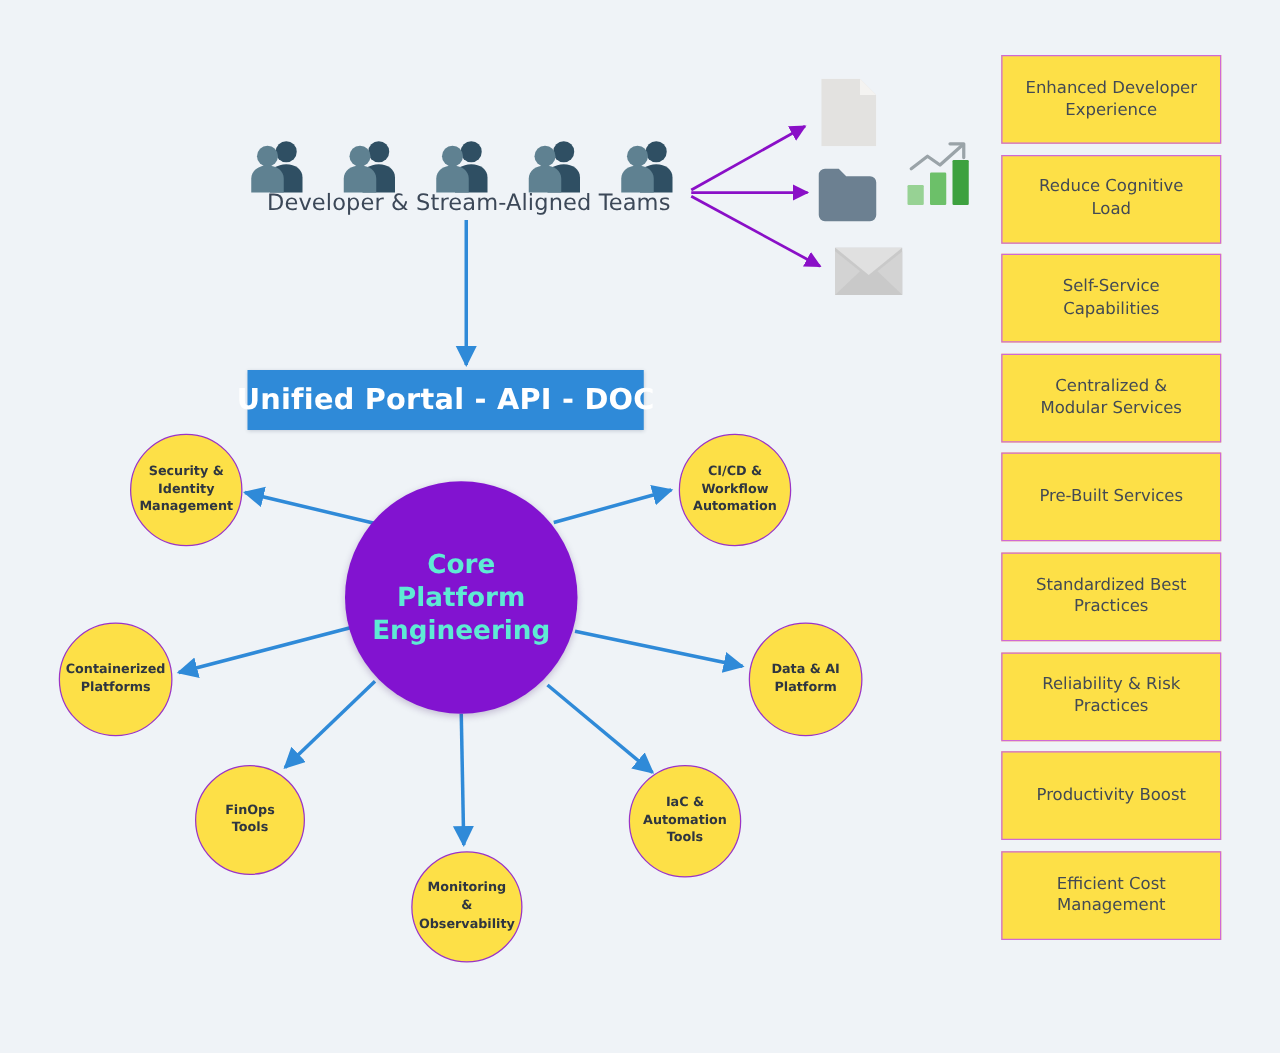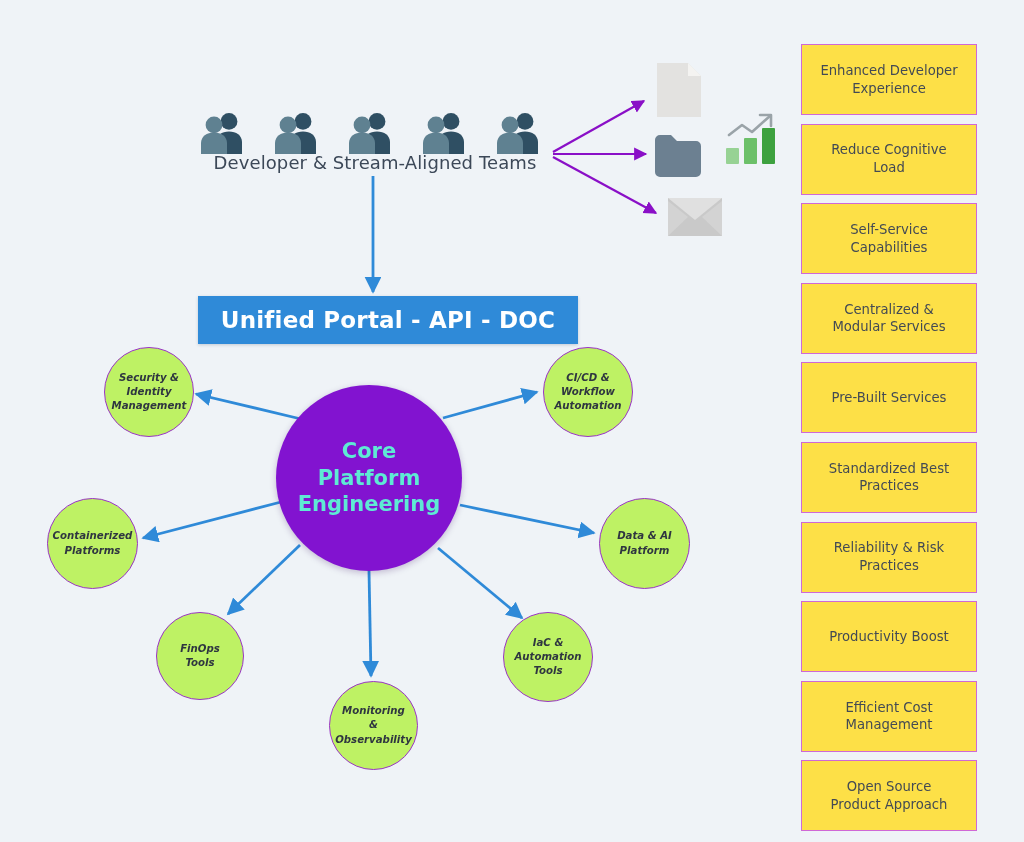--- a/index.html
+++ b/index.html
@@ -57,21 +57,21 @@
   #doc-icon   { left: 657px; top: 63px;  width: 44px; height: 54px; }
   #folder-icon{ left: 652px; top: 134px; width: 52px; height: 44px; }
   #mail-icon  { left: 668px; top: 198px; width: 54px; height: 38px; }
   #growth-icon{ left: 724px; top: 112px; width: 58px; height: 54px; }
 
   
   #portal-banner {
     position: absolute;
     left: 198px;
     top: 296px;
-    width: 380px;
+    width: 317px;
     height: 48px;
     background: #2f8ad8;
     display: flex;
     align-items: center;
     justify-content: center;
     box-shadow: 0 1px 3px rgba(40,60,90,0.22);
   }
   #portal-banner .portal-text {
     color: #ffffff;
     font-size: 23px;
@@ -100,28 +100,27 @@
     font-size: 21px;
     font-weight: bold;
     line-height: 1.28;
     padding: 0 12px;
   }
 
   
   .satellite {
     position: absolute;
     border-radius: 50%;
-    background: #bef264;
+    background: #fde047;
     border: 1.6px solid #9a34c6;
     display: flex;
     align-items: center;
     justify-content: center;
     text-align: center;
     box-sizing: border-box;
-    font-style: italic;
   }
   .satellite .sat-text {
     font-size: 10.2px;
     font-weight: bold;
     color: #2f3640;
     line-height: 1.38;
     padding: 0 8px;
     white-space: pre-line;
   }
 
@@ -316,19 +315,15 @@
       <span class="benefit-text">Reliability &amp; Risk
 Practices</span>
     </div>
     <div class="benefit-box">
       <span class="benefit-text">Productivity Boost</span>
     </div>
     <div class="benefit-box">
       <span class="benefit-text">Efficient Cost
 Management</span>
     </div>
-    <div class="benefit-box">
-      <span class="benefit-text">Open Source
-Product Approach</span>
-    </div>
   </div>
 
 </div>
 
 </body></html>

